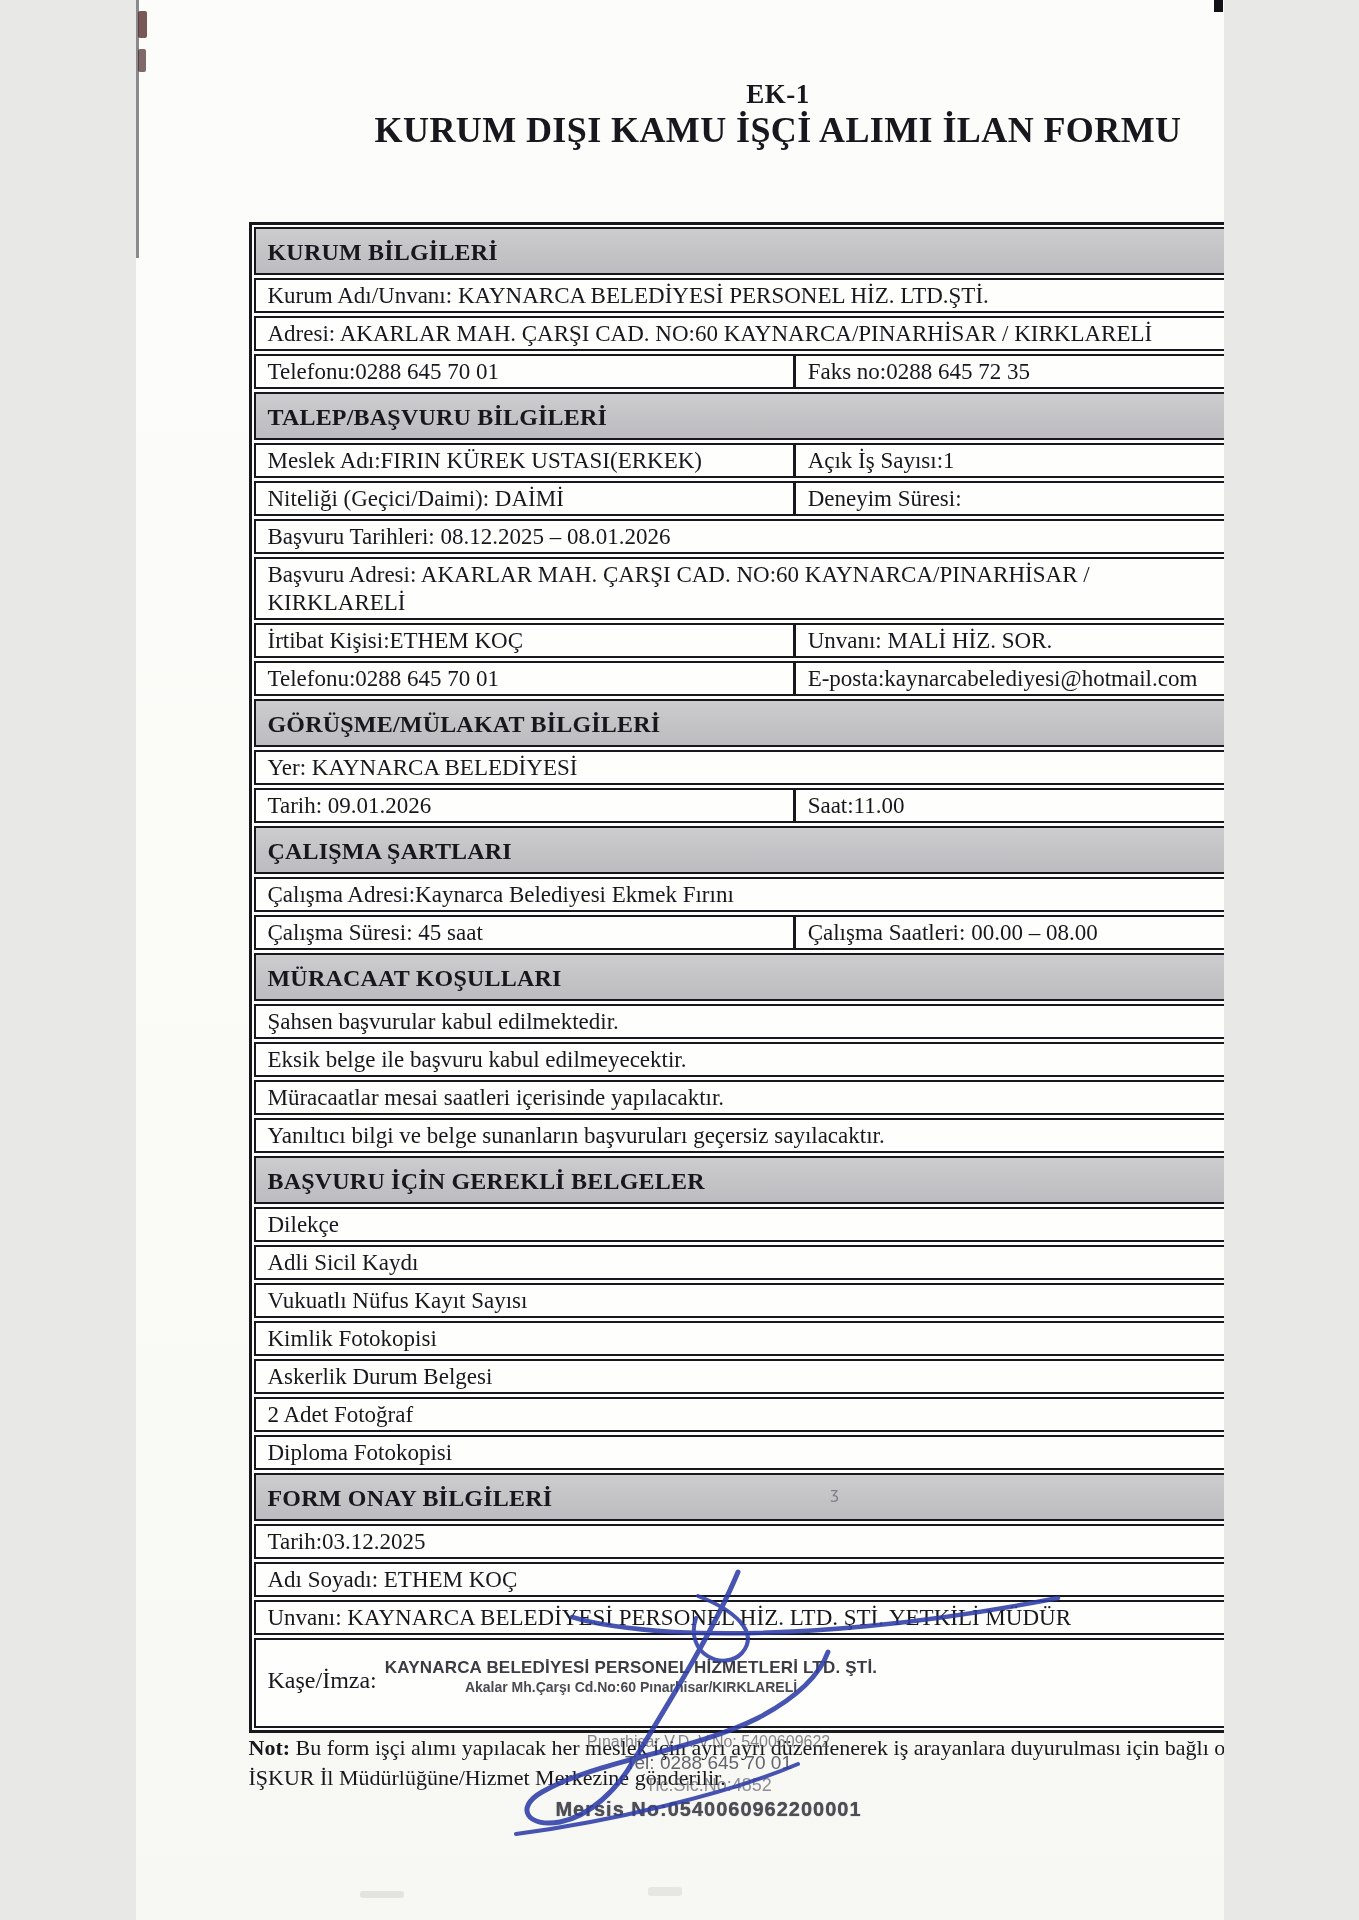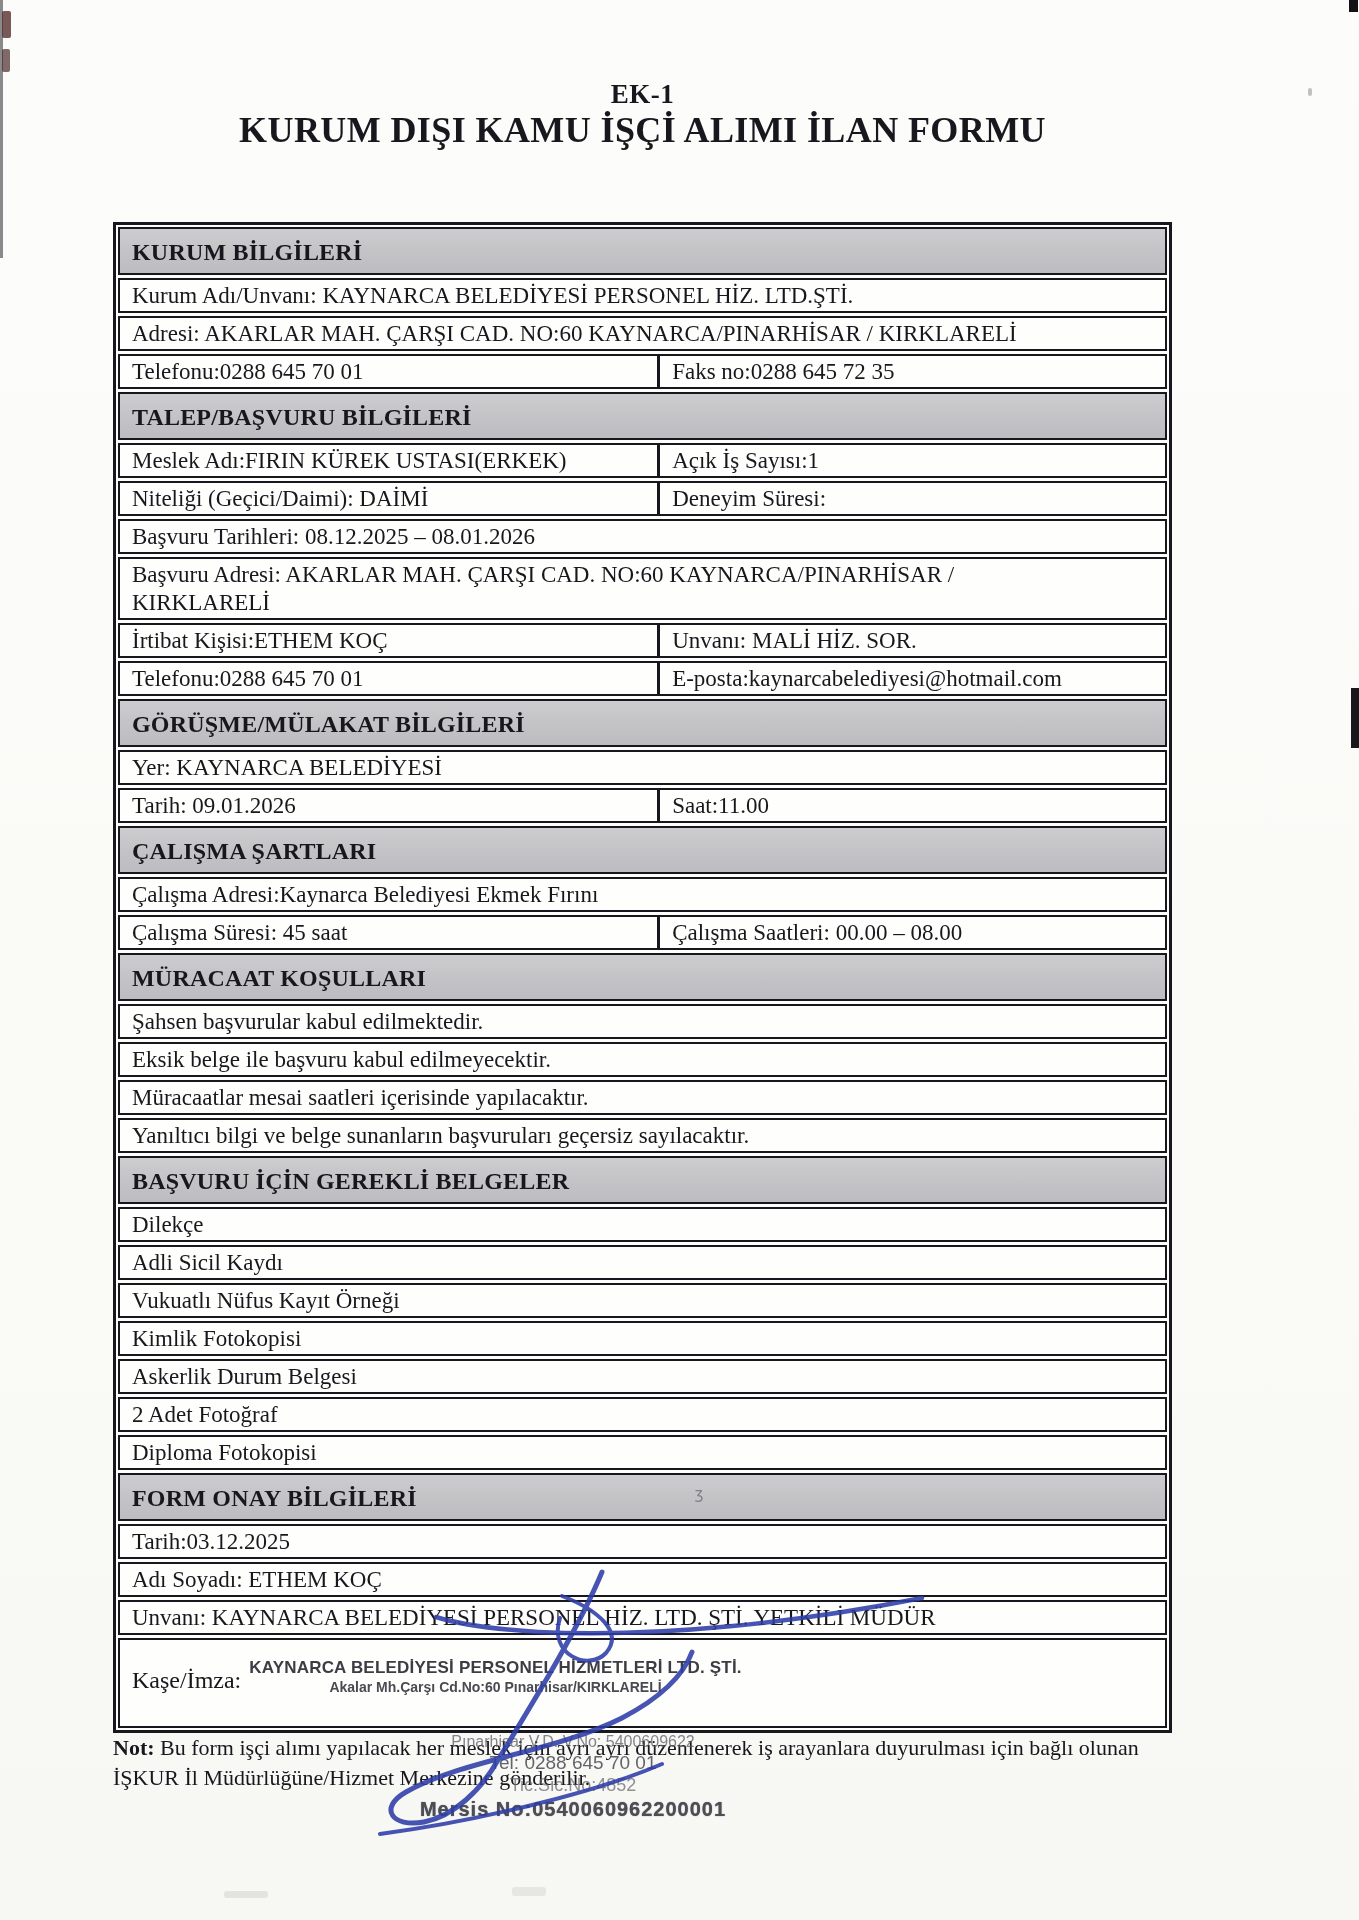--- a/index.html
+++ b/index.html
@@ -1,17 +1,17 @@
 <!DOCTYPE html>
 <html lang="tr"><head>
 <meta charset="utf-8">
 <style>
   html,body{margin:0;padding:0;background:#e8e8e6;}
   .page{
-    position:relative;width:1359px;height:1920px;margin:0 auto;
+    position:relative;width:1088px;height:1920px;margin:0 auto;
     background:linear-gradient(180deg,#fcfcfa 0%,#fafaf7 60%,#f7f7f4 100%);
     overflow:hidden;
     font-family:"Liberation Serif","DejaVu Serif",serif;
     color:#17171d;
   }
   .content{position:absolute;left:113px;top:78px;width:1059px;}
   .title-block{text-align:center;}
   .title-line1{font-size:27px;font-weight:bold;line-height:32px;letter-spacing:.5px;}
   .title-line2{font-size:36px;font-weight:bold;line-height:40px;letter-spacing:.4px;}
   .form-table{
@@ -147,21 +147,21 @@
           <div class="cell">Yanıltıcı bilgi ve belge sunanların başvuruları geçersiz sayılacaktır.</div>
         </div>
         <div class="section-header"><span>BAŞVURU İÇİN GEREKLİ BELGELER</span></div>
         <div class="form-row">
           <div class="cell">Dilekçe</div>
         </div>
         <div class="form-row">
           <div class="cell">Adli Sicil Kaydı</div>
         </div>
         <div class="form-row">
-          <div class="cell">Vukuatlı Nüfus Kayıt Örneği</div>
+          <div class="cell">Vukuatlı Nüfus Kayıt Sayısı</div>
         </div>
         <div class="form-row">
           <div class="cell">Kimlik Fotokopisi</div>
         </div>
         <div class="form-row">
           <div class="cell">Askerlik Durum Belgesi</div>
         </div>
         <div class="form-row">
           <div class="cell">2 Adet Fotoğraf</div>
         </div>

